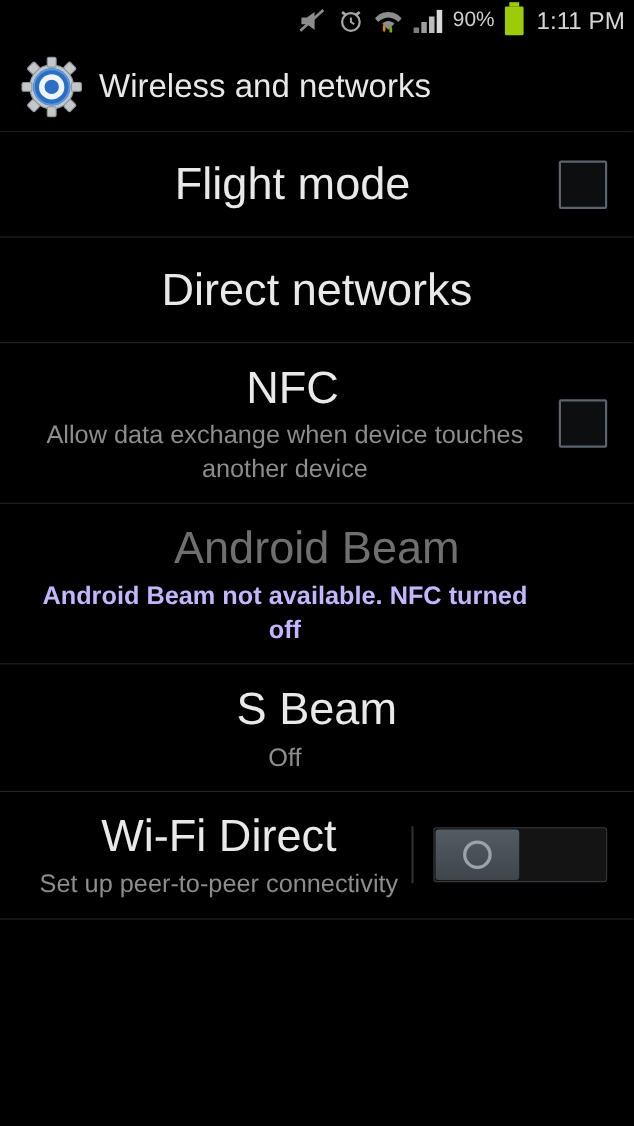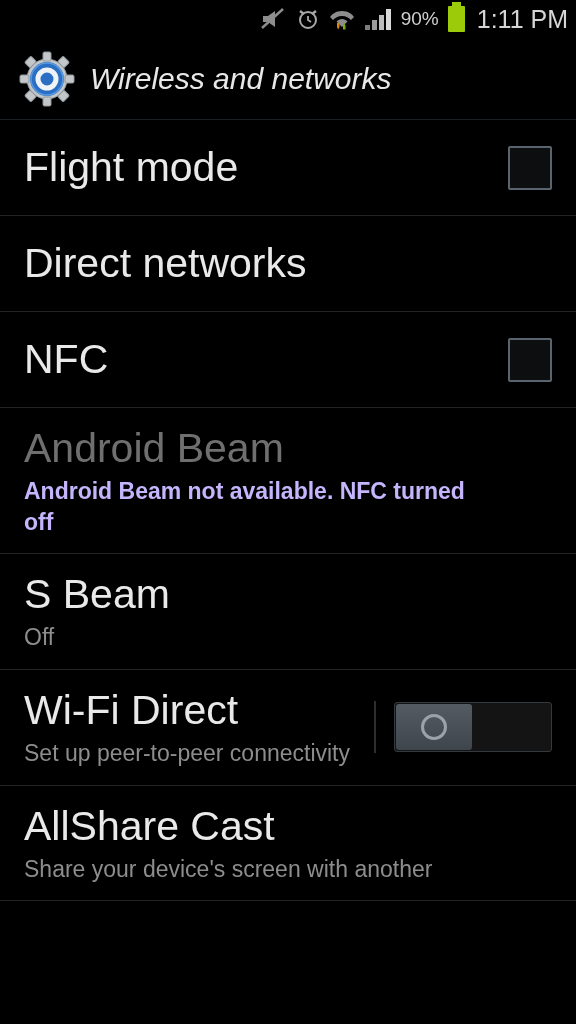--- a/index.html
+++ b/index.html
@@ -2,48 +2,47 @@
 <html><head>
 <meta charset="utf-8">
 <style>
   * { margin:0; padding:0; box-sizing:border-box; }
   html, body {
     width:576px; height:1024px;
     background:#000;
     font-family:"Liberation Sans", sans-serif;
     overflow:hidden;
   }
-  #screen { position:relative; width:576px; height:895px; background:#000; }
+  #screen { position:relative; width:576px; height:895px; background:#000;text-align:center; }
 
   
   .statusbar {
     height:38px; background:#000;
     display:flex; align-items:center; justify-content:flex-end;
     padding-right:8px; gap:9px;
   }
   .sb-icon { display:flex; align-items:center; justify-content:center; }
   .sb-pct { color:#cfcfcf; font-size:19px; }
   .battery {
     width:17px; height:26px; background:#9ccc09;
     position:relative; border-radius:1px;
   }
   .battery::before {
     content:""; position:absolute; top:-4px; left:4px;
     width:9px; height:4px; background:#9ccc09;
   }
-  .clock { color:#d5d5d5; font-size:25px; margin-left:3px; }
+  .clock { color:#d5d5d5; font-size:22px; margin-left:3px; }
 
   
   .header {
     height:82px;
     background:linear-gradient(to bottom,#505f70 0%,#46soul 1%,#475667 40%,#3a4653 85%,#333e49 100%);
     background:linear-gradient(to bottom,#4e5d6e 0%,#47soul 0%,#475666 45%,#3b4854 88%,#343f4a 100%);
     display:flex; align-items:center; padding-left:18px;
     border-bottom:1px solid #1a1f24;
-    font-style:italic;
   }
   .gear-wrap { width:58px; height:58px; position:relative; flex:none; }
   .title {
     color:#e8e8e8; font-size:30px; margin-left:14px;
     text-shadow:0 1px 2px rgba(0,0,0,.6);
   }
 
   
   .list { background:#000; }
   .row {
@@ -158,20 +157,21 @@
         <div class="checkbox"></div>
       </div>
       <div class="row">
         <div class="row-text">
           <div class="row-title">Direct networks</div>
         </div>
       </div>
       <div class="row">
         <div class="row-text">
           <div class="row-title">NFC</div>
+          <div class="row-sub">Allow data exchange when device touches another device</div>
         </div>
         <div class="checkbox"></div>
       </div>
       <div class="row disabled">
         <div class="row-text">
           <div class="row-title">Android Beam</div>
           <div class="row-sub">Android Beam not available. NFC turned off</div>
         </div>
       </div>
       <div class="row">
@@ -187,21 +187,15 @@
         </div>
         <div class="toggle-wrap">
           <div class="toggle-div"></div>
           <div class="toggle">
             <div class="toggle-knob">
               <div class="knob-ring"></div>
             </div>
           </div>
         </div>
       </div>
-      <div class="row">
-        <div class="row-text">
-          <div class="row-title">AllShare Cast</div>
-          <div class="row-sub">Share your device's screen with another</div>
-        </div>
-      </div>
     </div>
 
 </div>
 
 </body></html>

